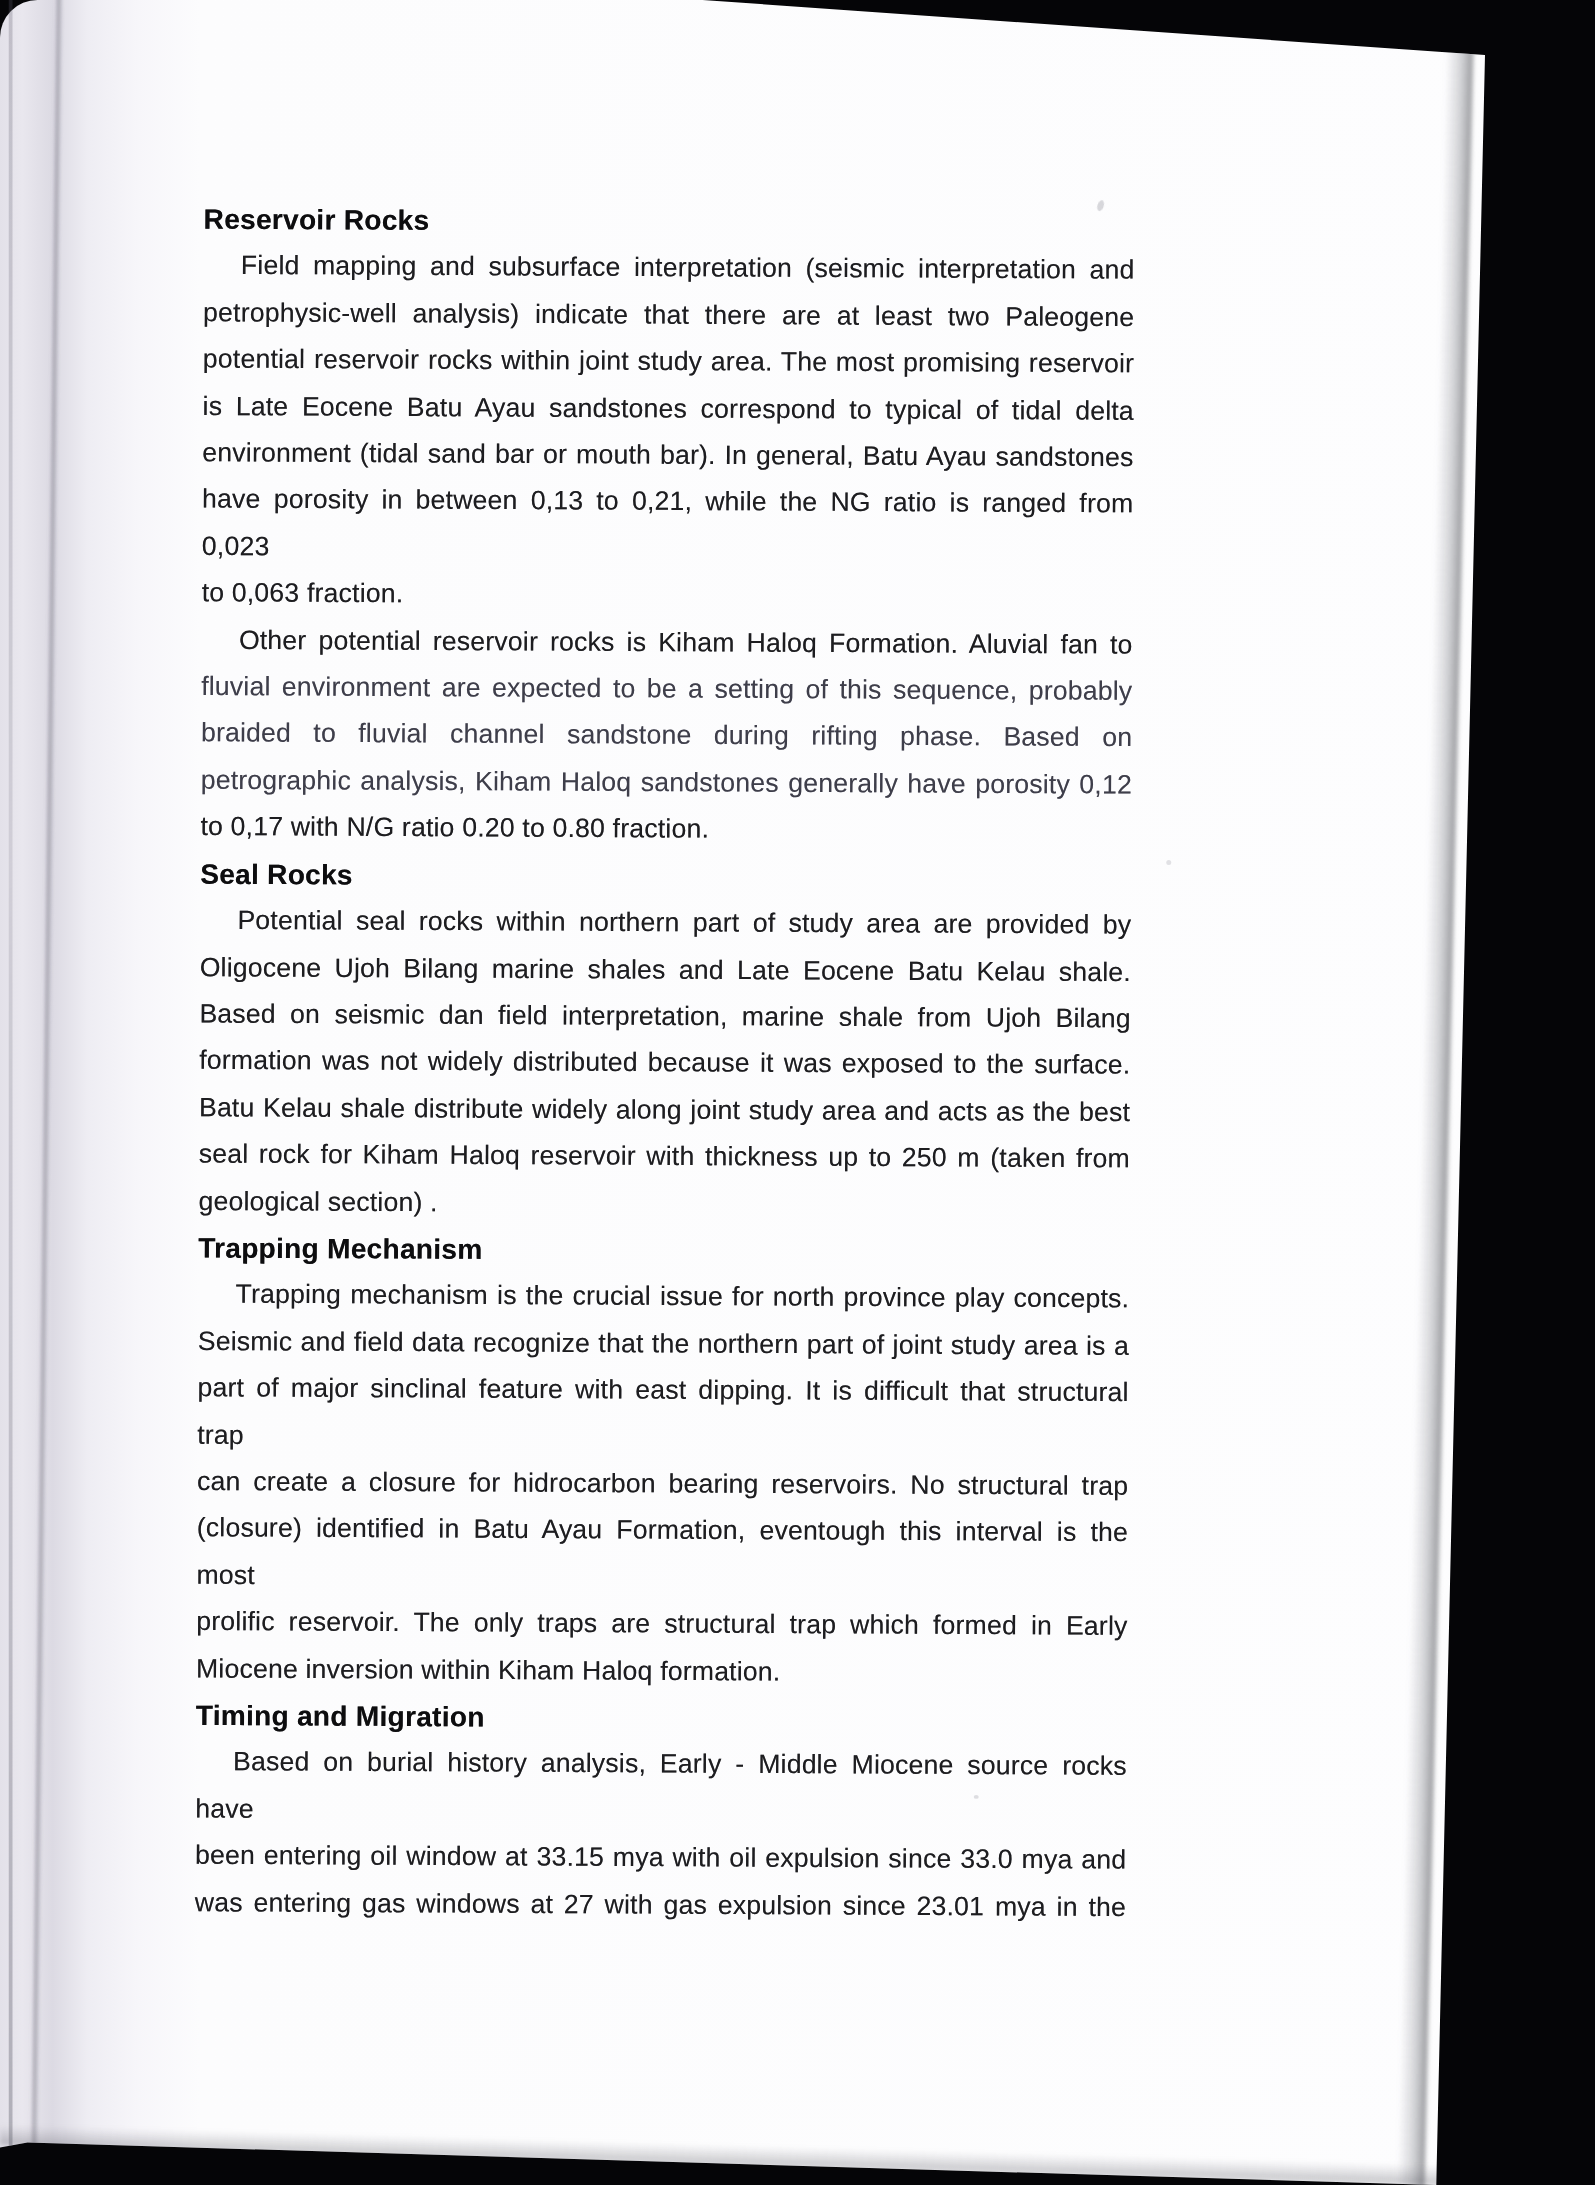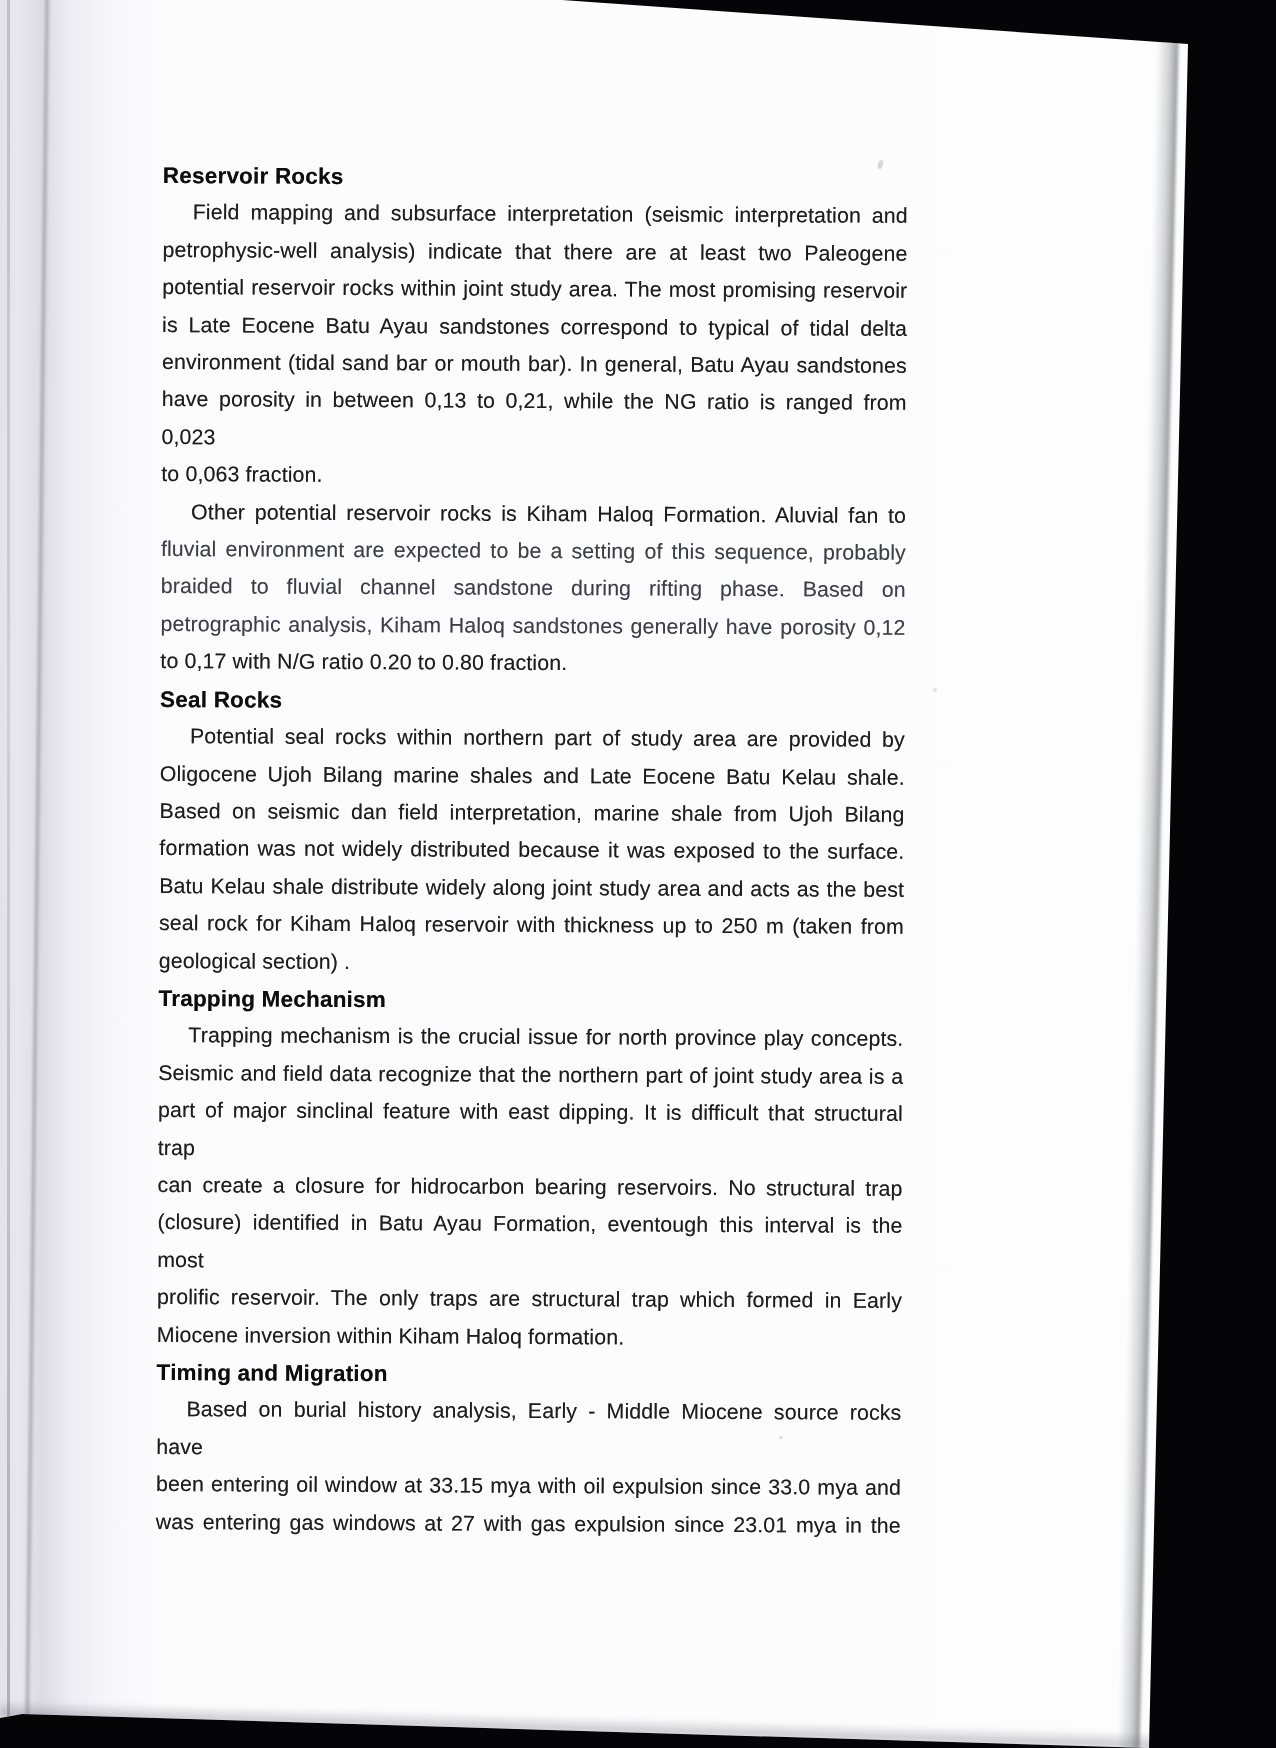--- a/index.html
+++ b/index.html
@@ -11,20 +11,21 @@
     font-family:"Liberation Sans", sans-serif;
   }
   
   .page{
     position:absolute;left:0;top:0;width:1276px;height:1748px;
     background:
       linear-gradient(90deg,
         #e3e1e9 0px, #e9e7ee 18px, #dcdae3 42px, #eeedf3 70px,
         #f7f6fa 110px, #fcfcfd 160px, #fdfdfe 100%);
     clip-path:polygon(0 0, 562px 0, 1188px 44px, 1149px 1748px, 22px 1714px, 0 1718px);
+    border-radius:30px;
   }
   
   .crease{
     position:absolute;left:44px;top:-12px;width:7px;height:1790px;
     background:linear-gradient(90deg, rgba(70,68,82,0) 0%, rgba(88,86,100,.42) 45%, rgba(120,118,132,.22) 70%, rgba(120,118,132,0) 100%);
     transform:rotate(.66deg);transform-origin:top center;
     filter:blur(1.2px);
   }
   .gutter-line{
     position:absolute;left:7px;top:0;width:3px;height:1748px;

